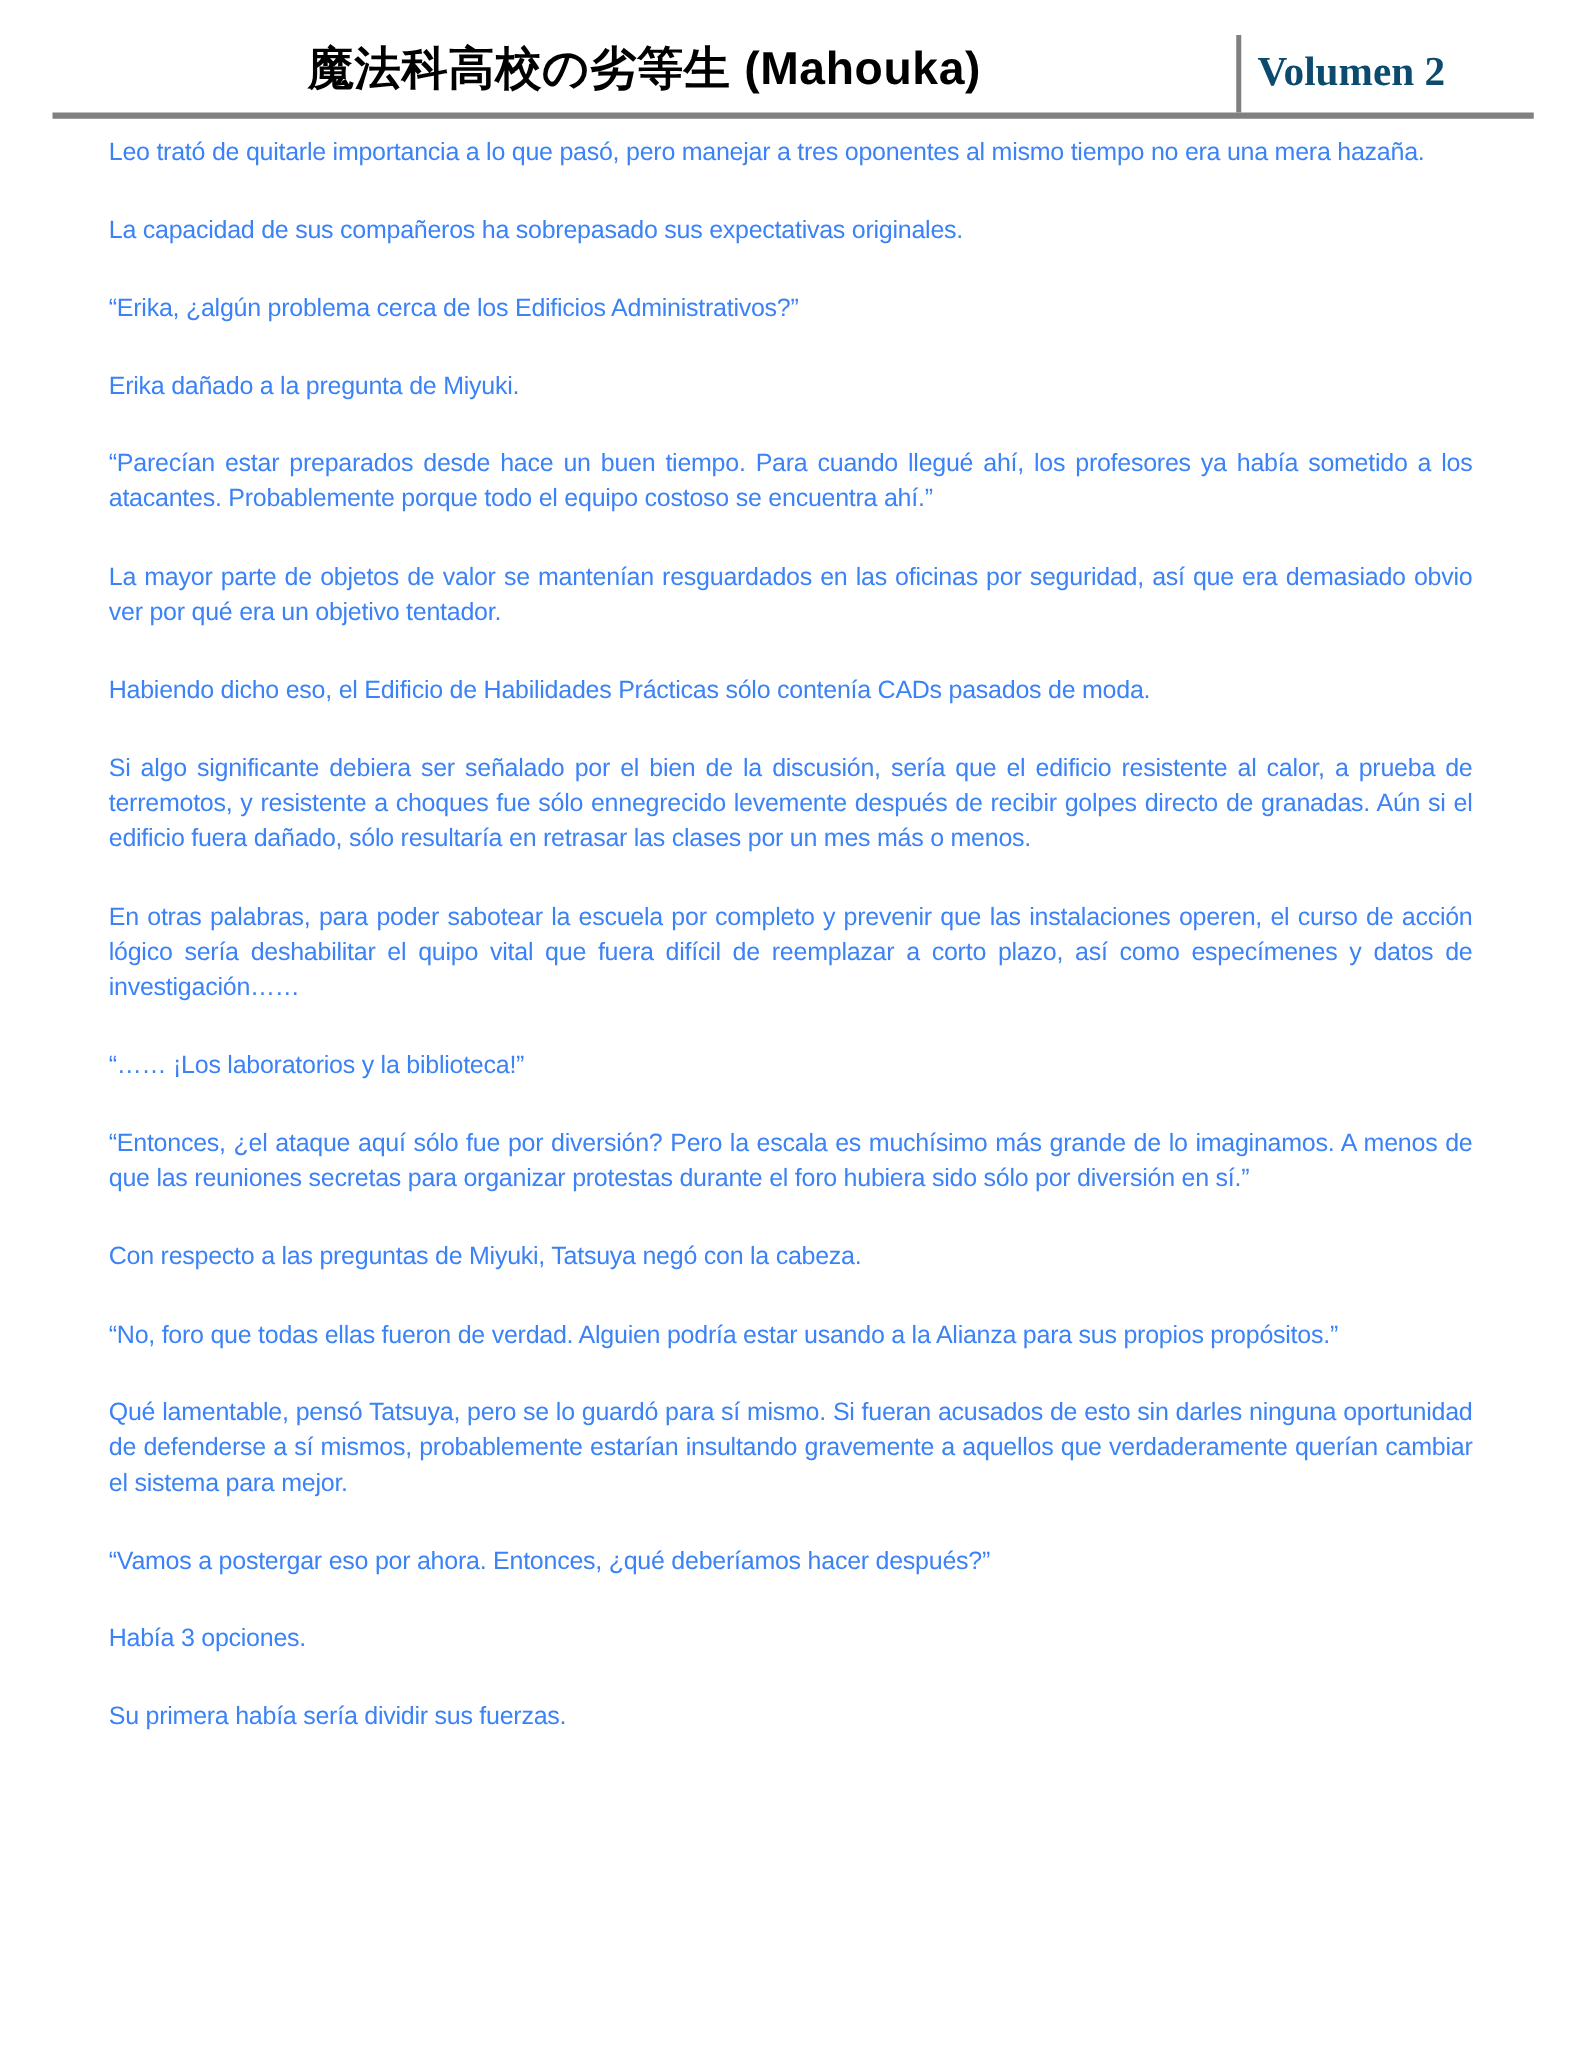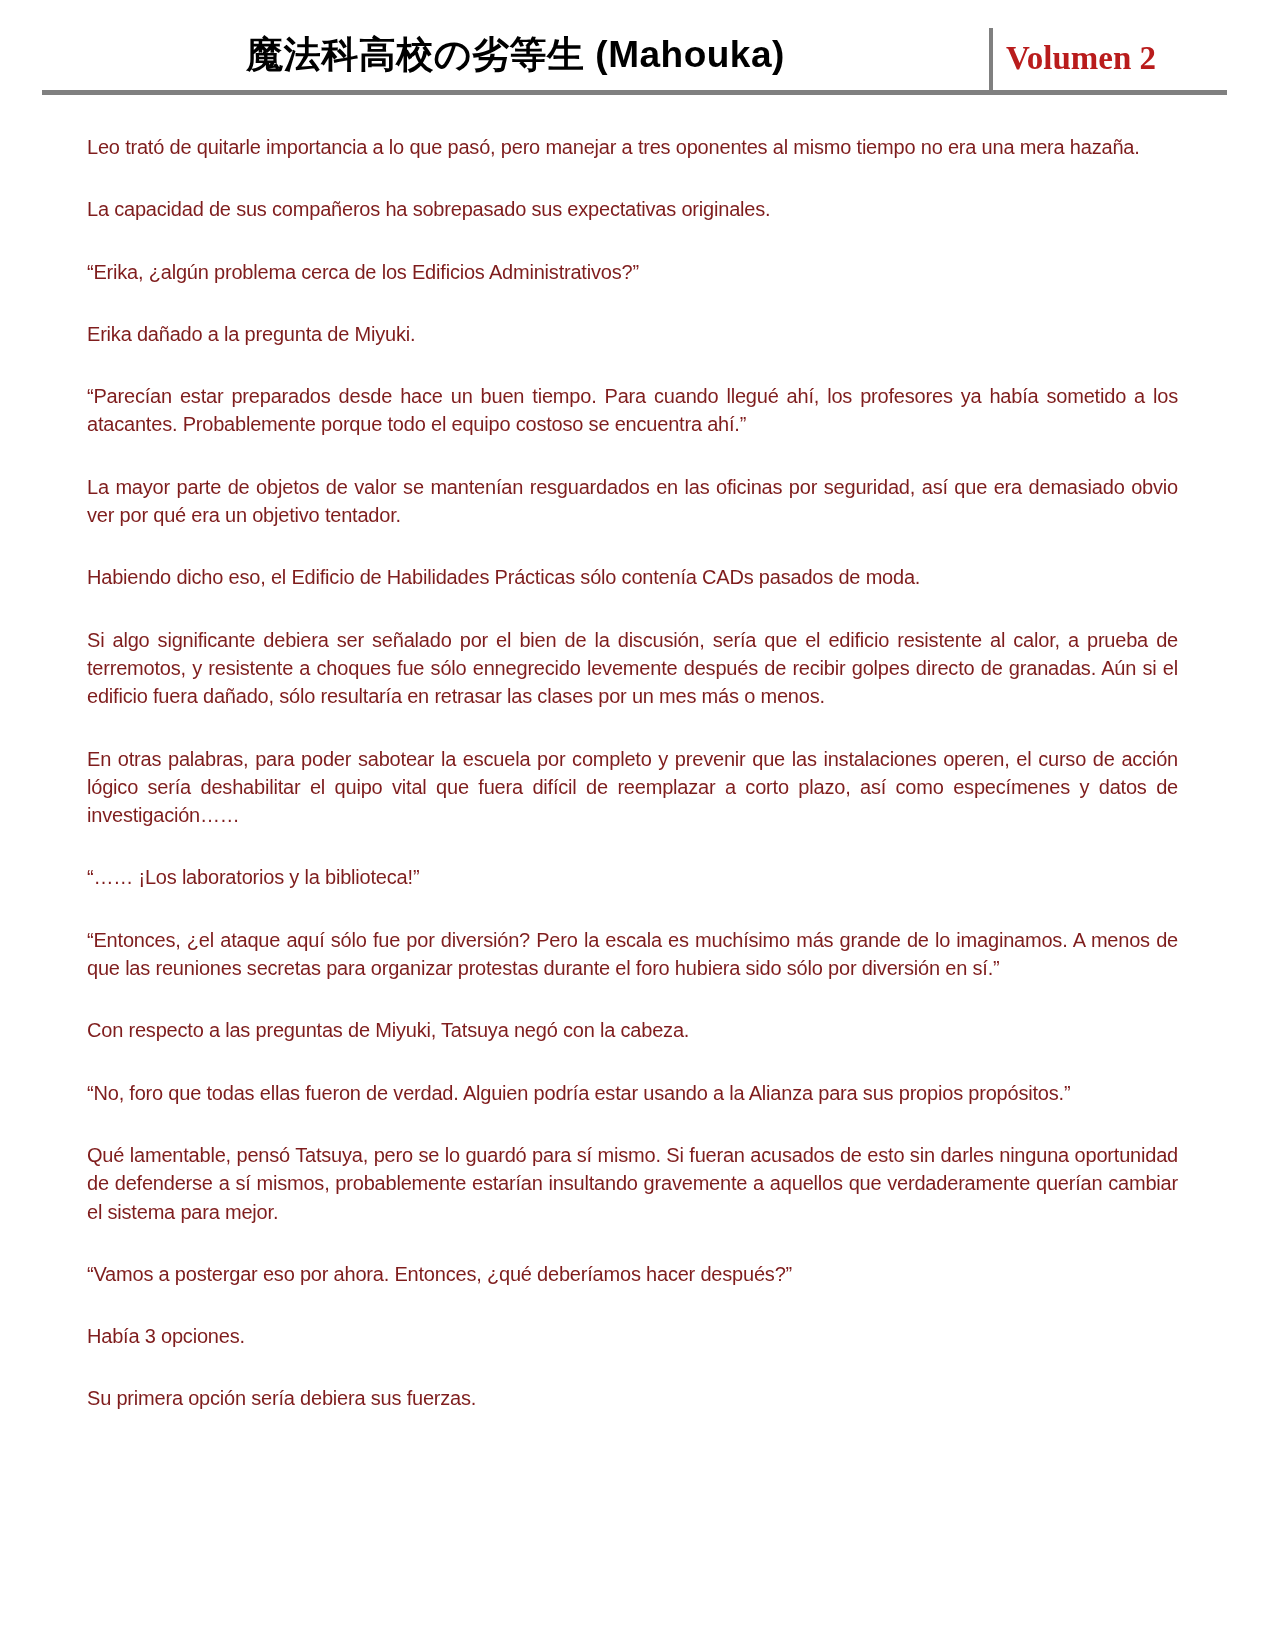--- a/index.html
+++ b/index.html
@@ -51,26 +51,26 @@
     white-space: nowrap;
   }
   .hrule {
     height: 5px;
     background: #808080;
     margin: 0 48px 0 42px;
   }
   
   .content {
     margin: 0 97px 0 87px;
-    padding-top: 38px;
+    padding-top: 13px;
     font-size: 20px;
     line-height: 28.3px;
     letter-spacing: -0.2px;
     text-align: justify;
-    color: #7f1d1d;
+    color: #3b82f6;
   }
   .content p {
     margin: 0 0 34px 0;
     padding: 0;
   }
   
   .page-number {
     position: absolute;
     top: 1563px;
     right: 97px;
@@ -82,21 +82,21 @@
 <body>
 
 <div class="page">
 
   <header class="header">
     <div class="header-left">
       <span class="doc-title">魔法科高校の劣等生 (Mahouka)</span>
     </div>
     <div class="vbar" style="background: rgb(128, 128, 128);"></div>
     <div class="header-right">
-      <span class="volume" style="color: #b91c1c;">Volumen 2</span>
+      <span class="volume" style="color: #0c4a6e;">Volumen 2</span>
     </div>
   </header>
 
   <div class="hrule" style="background: rgb(128, 128, 128);"></div>
 
   <main class="content">
       <p>Leo trató de quitarle importancia a lo que pasó, pero manejar a tres oponentes al mismo tiempo no era una mera hazaña.</p>
       <p>La capacidad de sus compañeros ha sobrepasado sus expectativas originales.</p>
       <p>“Erika, ¿algún problema cerca de los Edificios Administrativos?”</p>
       <p>Erika dañado a la pregunta de Miyuki.</p>
@@ -105,18 +105,18 @@
       <p>Habiendo dicho eso, el Edificio de Habilidades Prácticas sólo contenía CADs pasados de moda.</p>
       <p>Si algo significante debiera ser señalado por el bien de la discusión, sería que el edificio resistente al calor, a prueba de terremotos, y resistente a choques fue sólo ennegrecido levemente después de recibir golpes directo de granadas. Aún si el edificio fuera dañado, sólo resultaría en retrasar las clases por un mes más o menos.</p>
       <p>En otras palabras, para poder sabotear la escuela por completo y prevenir que las instalaciones operen, el curso de acción lógico sería deshabilitar el quipo vital que fuera difícil de reemplazar a corto plazo, así como especímenes y datos de investigación……</p>
       <p>“…… ¡Los laboratorios y la biblioteca!”</p>
       <p>“Entonces, ¿el ataque aquí sólo fue por diversión? Pero la escala es muchísimo más grande de lo imaginamos. A menos de que las reuniones secretas para organizar protestas durante el foro hubiera sido sólo por diversión en sí.”</p>
       <p>Con respecto a las preguntas de Miyuki, Tatsuya negó con la cabeza.</p>
       <p>“No, foro que todas ellas fueron de verdad. Alguien podría estar usando a la Alianza para sus propios propósitos.”</p>
       <p>Qué lamentable, pensó Tatsuya, pero se lo guardó para sí mismo. Si fueran acusados de esto sin darles ninguna oportunidad de defenderse a sí mismos, probablemente estarían insultando gravemente a aquellos que verdaderamente querían cambiar el sistema para mejor.</p>
       <p>“Vamos a postergar eso por ahora. Entonces, ¿qué deberíamos hacer después?”</p>
       <p>Había 3 opciones.</p>
-      <p>Su primera opción sería debiera sus fuerzas.</p>
+      <p>Su primera había sería dividir sus fuerzas.</p>
     </main>
 
   <div class="page-number">131</div>
 
 </div>
 
 </body></html>

